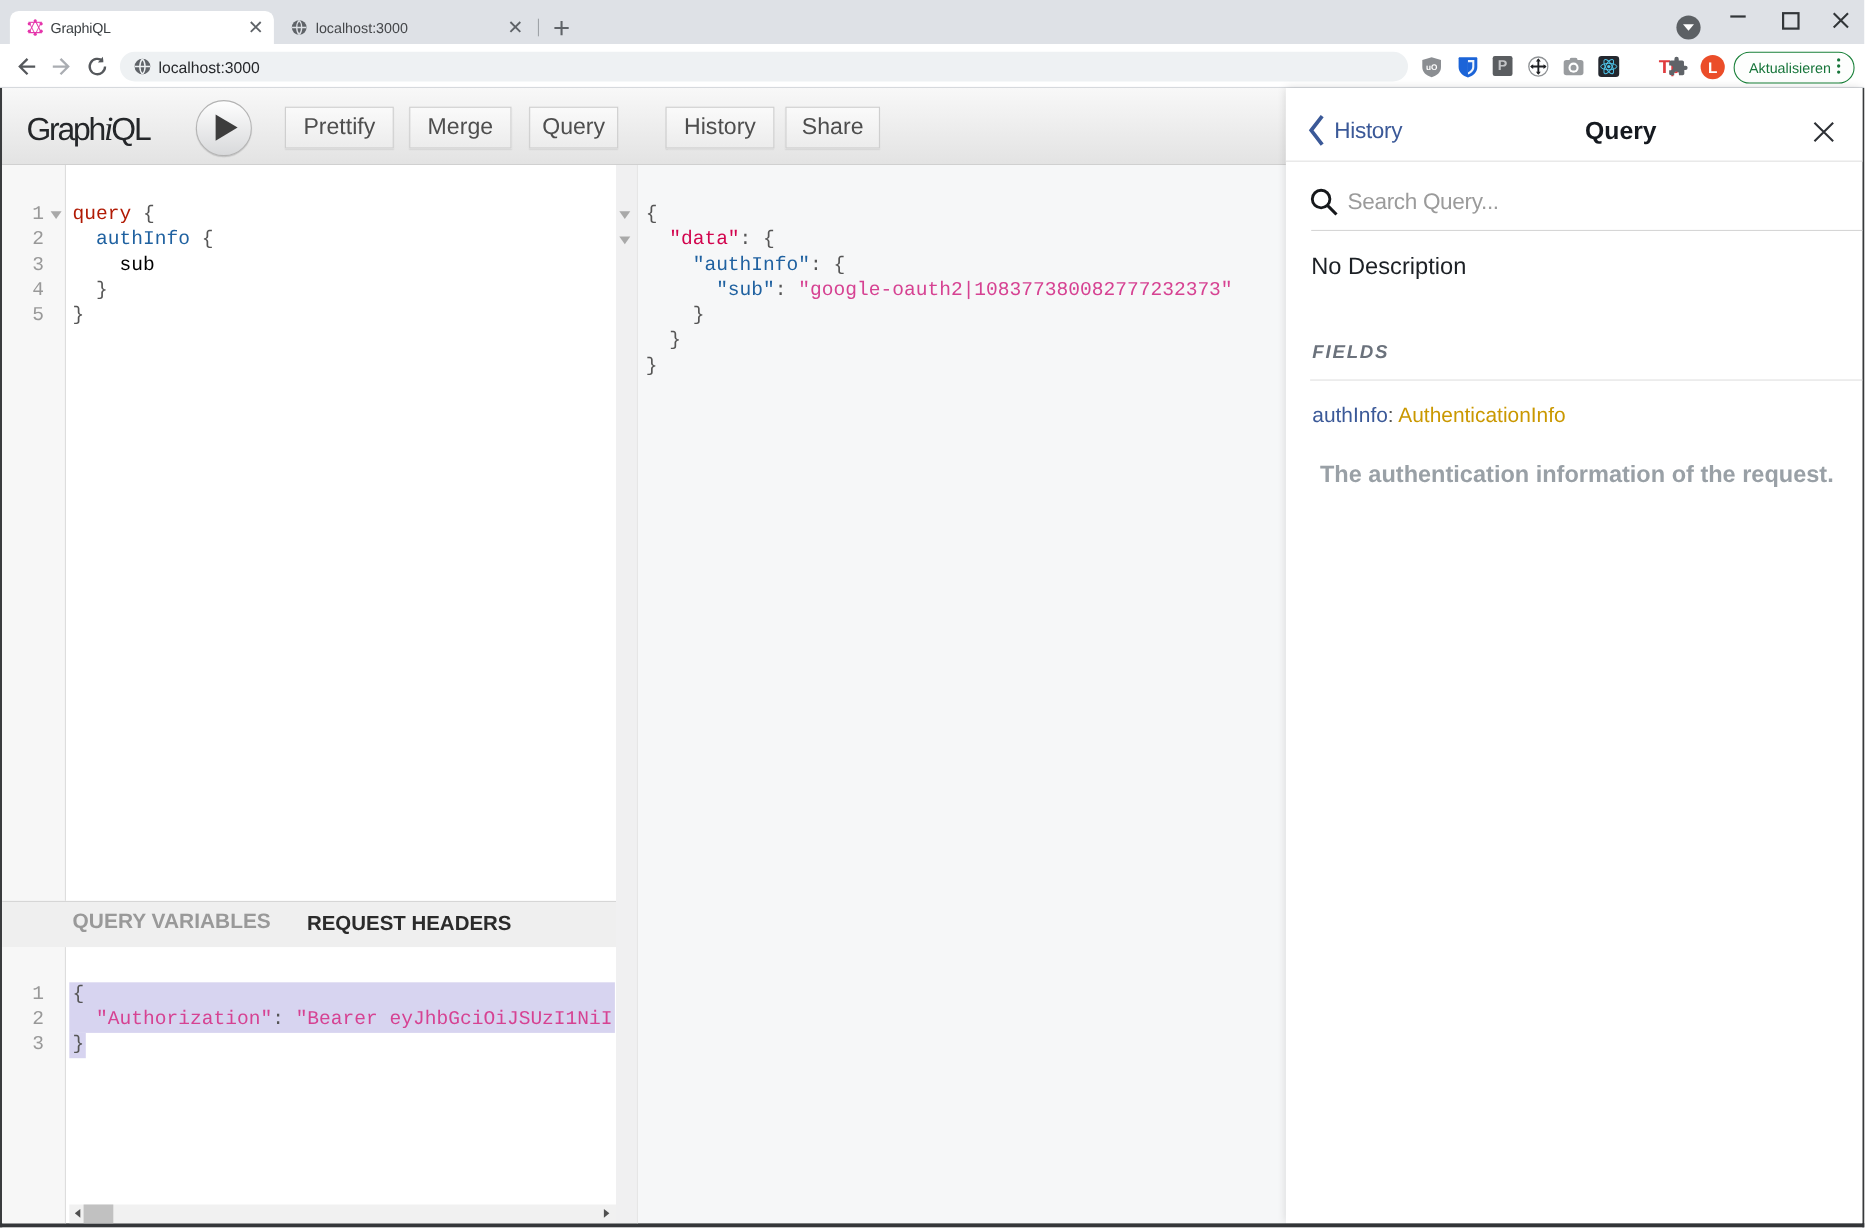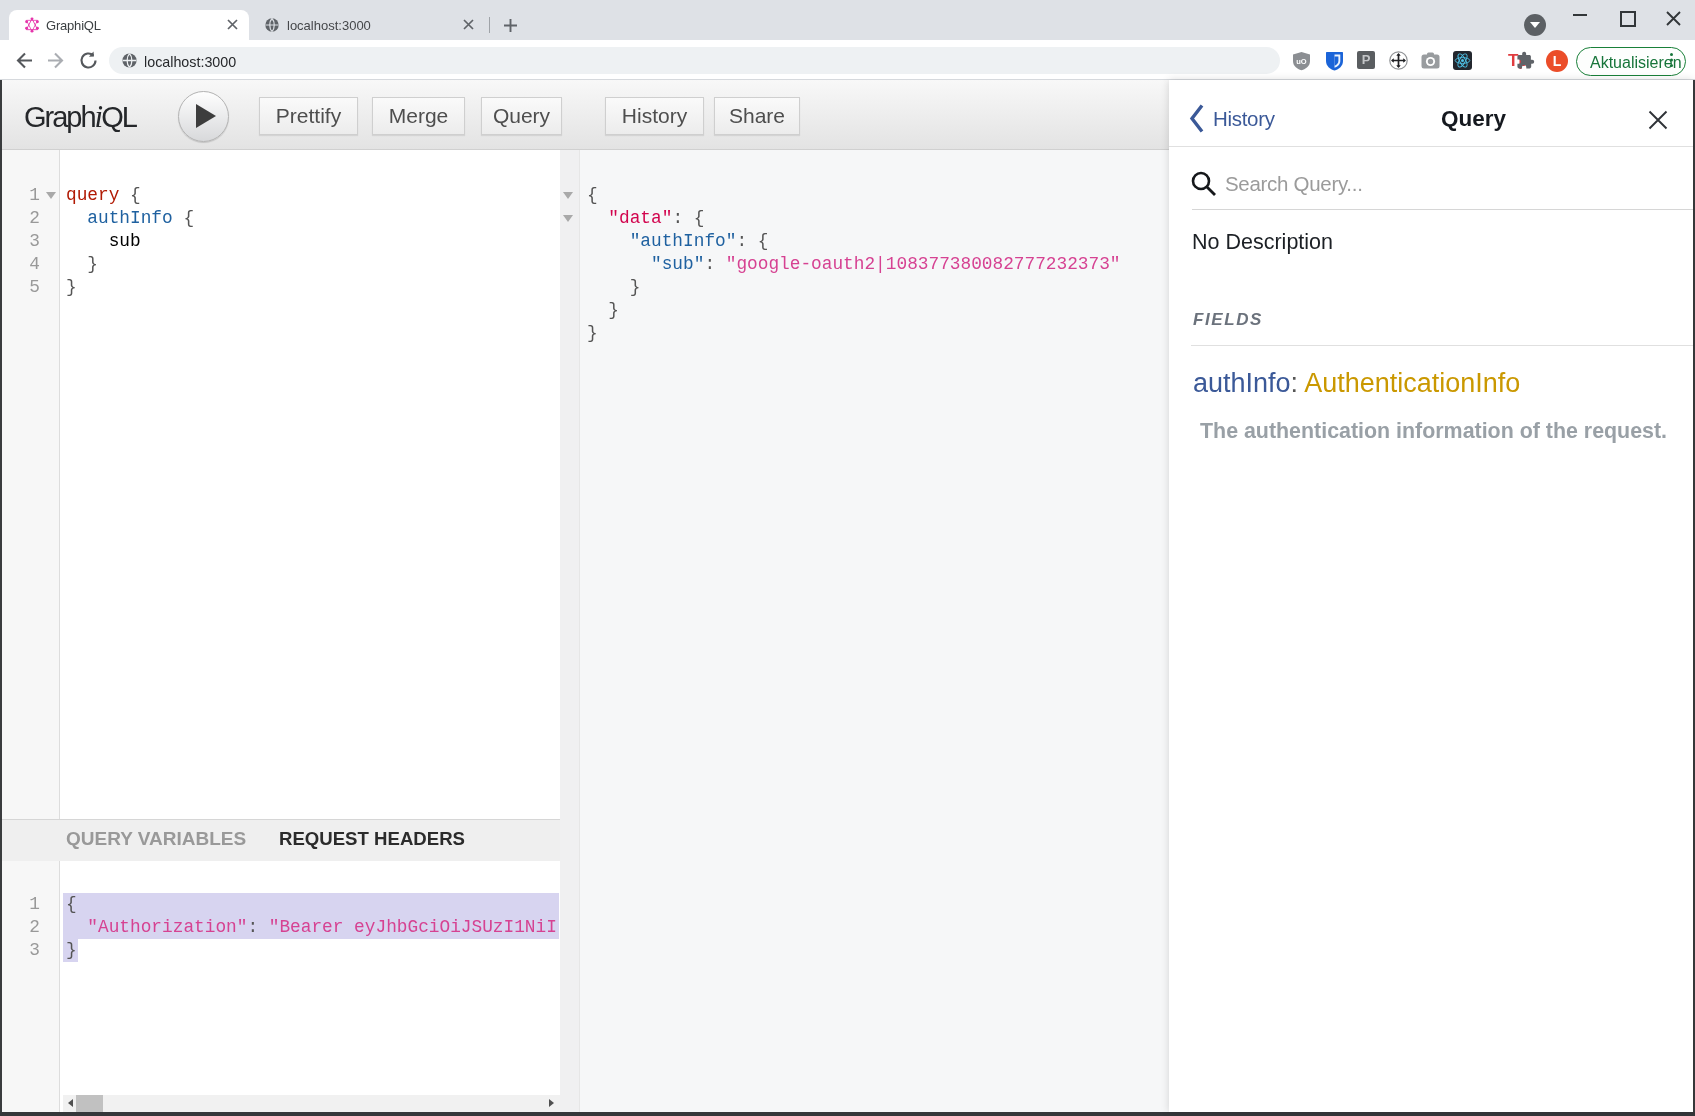--- a/index.html
+++ b/index.html
@@ -108,21 +108,21 @@
  <circle cx="9.5" cy="9.5" r="1.5" fill="#4fc3e8"></circle>
 </svg>
 <div class="a" style="left:1484px;top:51px;width:22px;height:19px;font-size:17px;font-weight:bold;color:#e03c3f;margin-left:24px;">T<span style="font-size:14px;color:#e5353c;">p</span></div>
 <svg class="a" style="left:1516px;top:51px;" width="19" height="19" viewBox="0 0 24 24">
  <path fill="#5f6368" d="M20.5 11h-1.7V7c0-1.1-.9-2-2-2h-4V3.3A2.5 2.5 0 0 0 10.3.8 2.5 2.5 0 0 0 7.8 3.3V5h-4c-1.1 0-2 .9-2 2v3.8H3.5a2.7 2.7 0 0 1 0 5.4H1.8V20c0 1.1.9 2 2 2H7.6v-1.7a2.7 2.7 0 0 1 5.4 0V22h4.2c1.1 0 2-.9 2-2v-4h1.3a2.5 2.5 0 0 0 0-5z"></path>
 </svg>
 <div class="a" style="left:1546px;top:50px;width:22px;height:22px;border-radius:50%;background:#eb4d29;"></div>
 <div class="a" style="left:1546px;top:50px;width:22px;height:22px;font-size:14px;font-weight:bold;color:#fff;text-align:center;line-height:22px;">L</div>
 
 <div class="a" style="left:1576px;top:47px;width:108px;height:27px;border:1px solid #198039;border-radius:15px;background:#fdfefd;"></div>
-<div class="a" style="left:1590px;top:54px;font-size:16px;color:#17753a;">Aktualisieren</div>
+<div class="a" style="left:1590px;top:54px;font-size:13px;color:#17753a;">Aktualisieren</div>
 <div class="a" style="left:1670px;top:53px;width:3px;height:3px;border-radius:50%;background:#17753a;box-shadow:0 5.5px 0 #17753a,0 11px 0 #17753a;"></div>
 
 <div class="a" style="left:0;top:80px;width:2px;height:1036px;background:#3a3c3e;"></div>
 <div class="a" style="left:1693px;top:80px;width:2px;height:1036px;background:#3a3c3e;"></div>
 <div class="a" style="left:0;top:1112px;width:1695px;height:4px;background:#35373a;"></div>
 
 <div class="a" style="left:2px;top:80px;width:1167px;height:69px;background:linear-gradient(#f8f8f8,#e3e3e3);border-bottom:1px solid #d0d0d0;"></div>
 <div class="a" style="left:24px;top:99px;width:200px;height:36px;font-size:29px;color:#25272a;letter-spacing:-2.0px;">Graph<span style="font-family:'Liberation Serif',serif;font-style:italic;font-size:31px;">i</span>QL</div>
 
 <div class="a" style="left:178px;top:91px;width:49px;height:49px;border-radius:50%;border:1px solid #b3b3b3;background:linear-gradient(#fefefe,#d8d9db);box-shadow:0 1px 1px rgba(0,0,0,0.15);"></div>
@@ -191,14 +191,14 @@
 
 <svg class="a" style="left:1190px;top:170px;" width="27" height="27" viewBox="0 0 27 27">
  <circle cx="11" cy="11" r="8" fill="none" stroke="#16181b" stroke-width="2.6"></circle>
  <path d="M17 17 L25 25" stroke="#16181b" stroke-width="2.8"></path>
 </svg>
 <div class="a" style="left:1225px;top:172px;font-size:20.5px;letter-spacing:-0.3px;color:#9b9b9b;">Search Query...</div>
 <div class="a" style="left:1192px;top:209px;width:501px;height:1px;background:#d6d6d6;"></div>
 <div class="a" style="left:1192px;top:230px;font-size:21.5px;color:#1c2025;">No Description</div>
 <div class="a" style="left:1193px;top:310px;font-size:17px;font-weight:bold;color:#6b727c;letter-spacing:1.6px;font-style:italic;">FIELDS</div>
 <div class="a" style="left:1191px;top:345px;width:502px;height:1px;background:#e0e0e0;"></div>
-<div class="a" style="left:1193px;top:368px;font-size:27px;"><span style="color:#3B5998">authInfo</span><span style="color:#555">:</span> <span style="color:#CA9800">AuthenticationInfo</span></div>
+<div class="a" style="left:1193px;top:368px;font-size:19px;"><span style="color:#3B5998">authInfo</span><span style="color:#555">:</span> <span style="color:#CA9800">AuthenticationInfo</span></div>
 <div class="a" style="left:1200px;top:419px;font-size:21.4px;color:#99a0a6;font-weight:bold;">The authentication information of the request.</div>
 
 </body></html>

